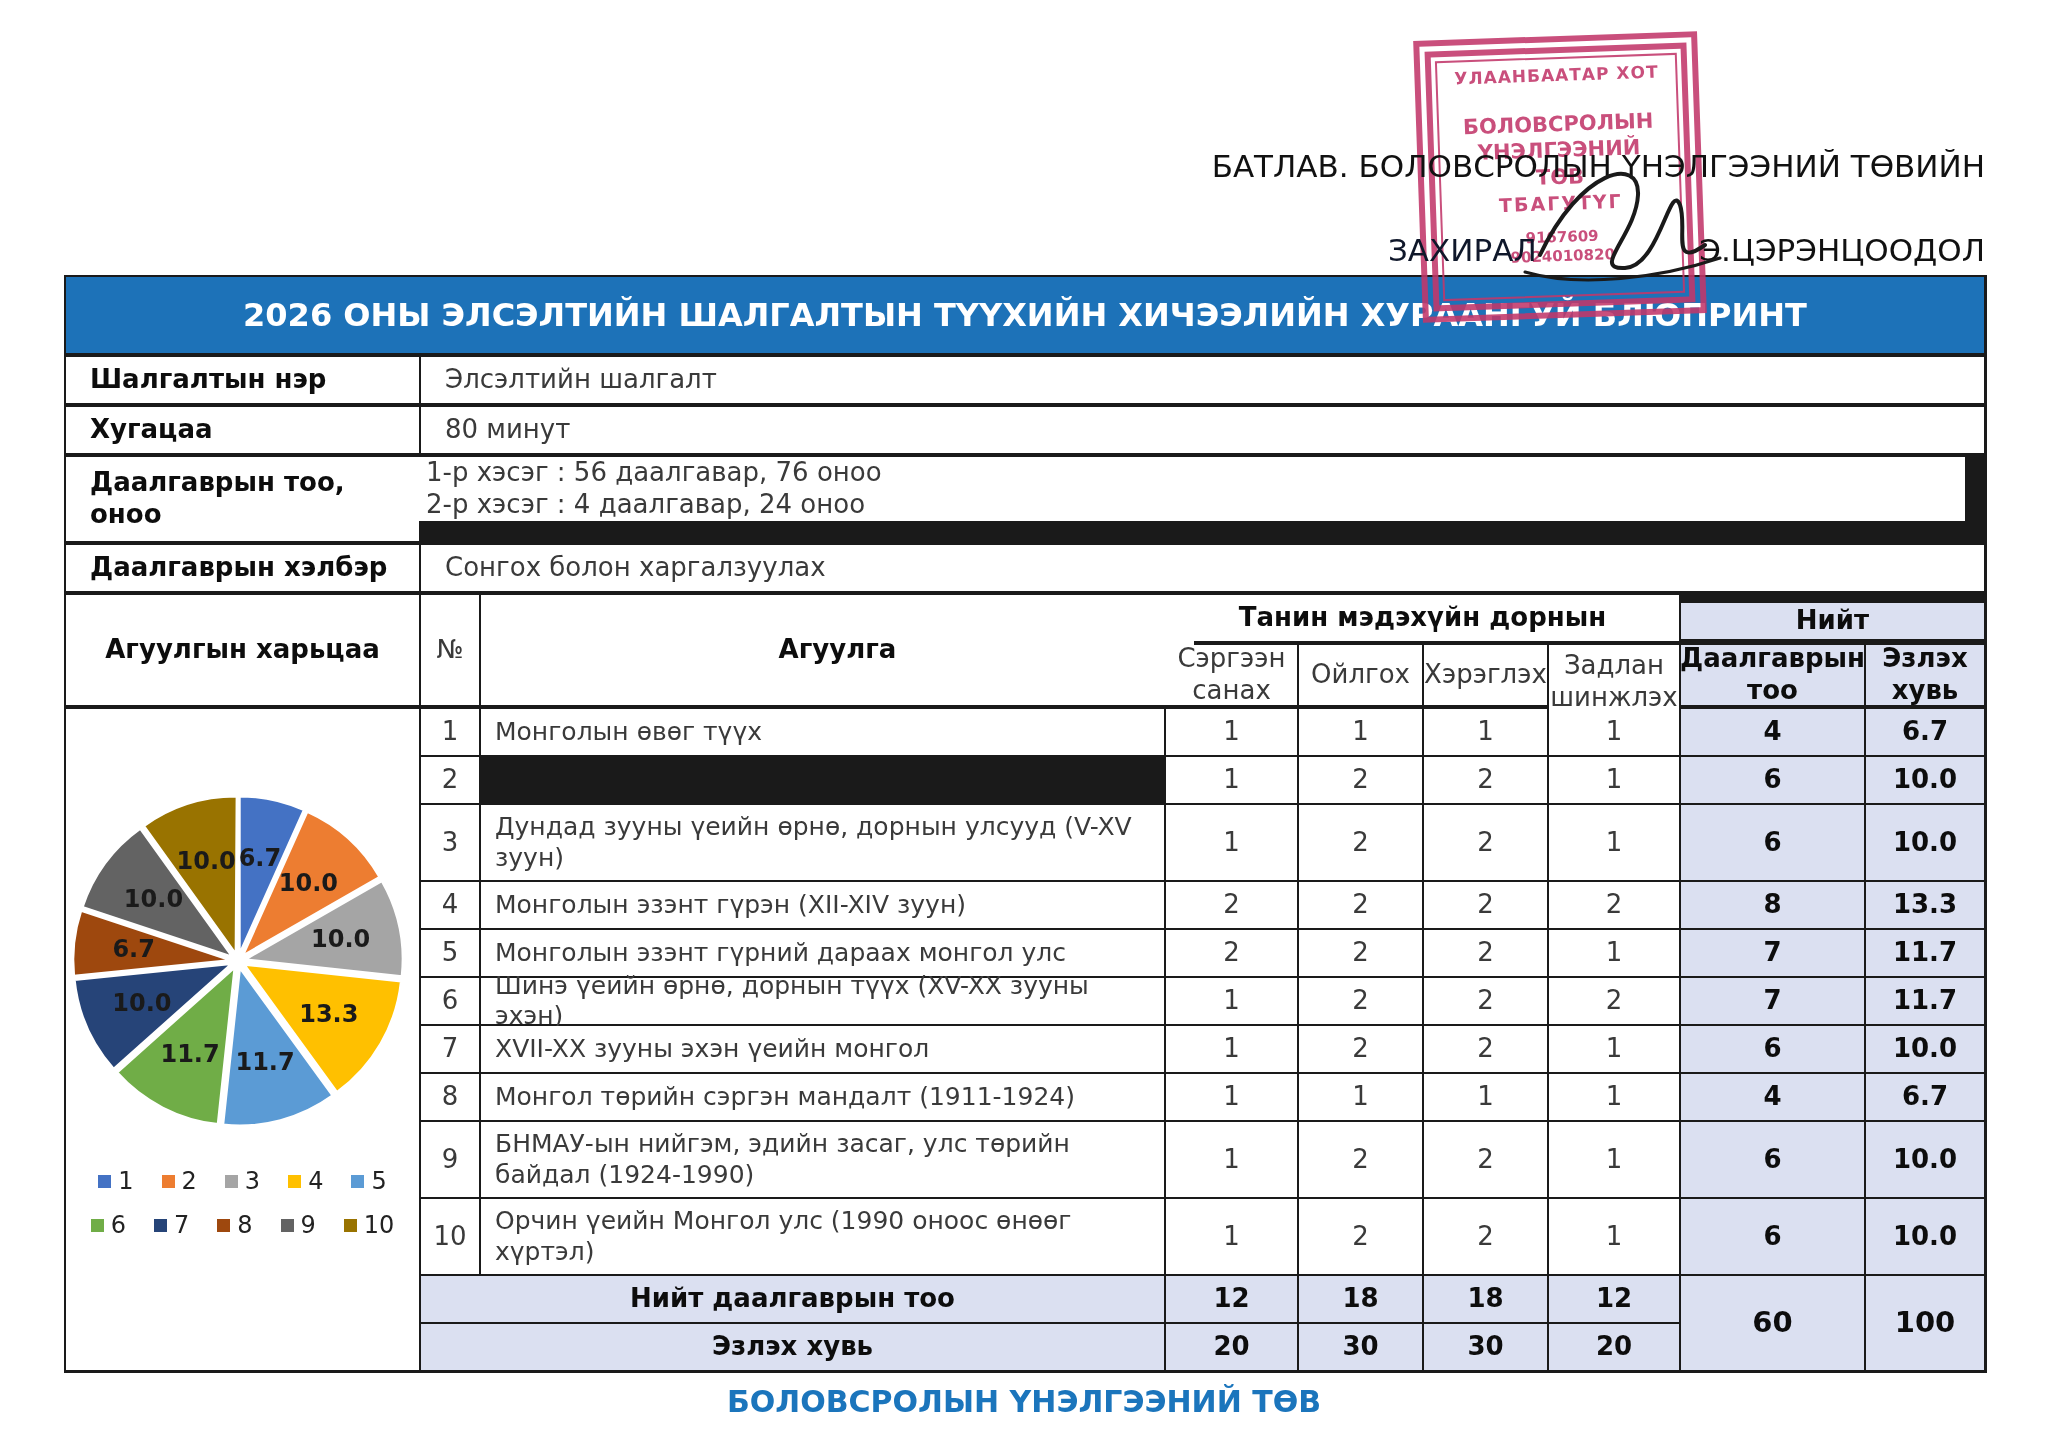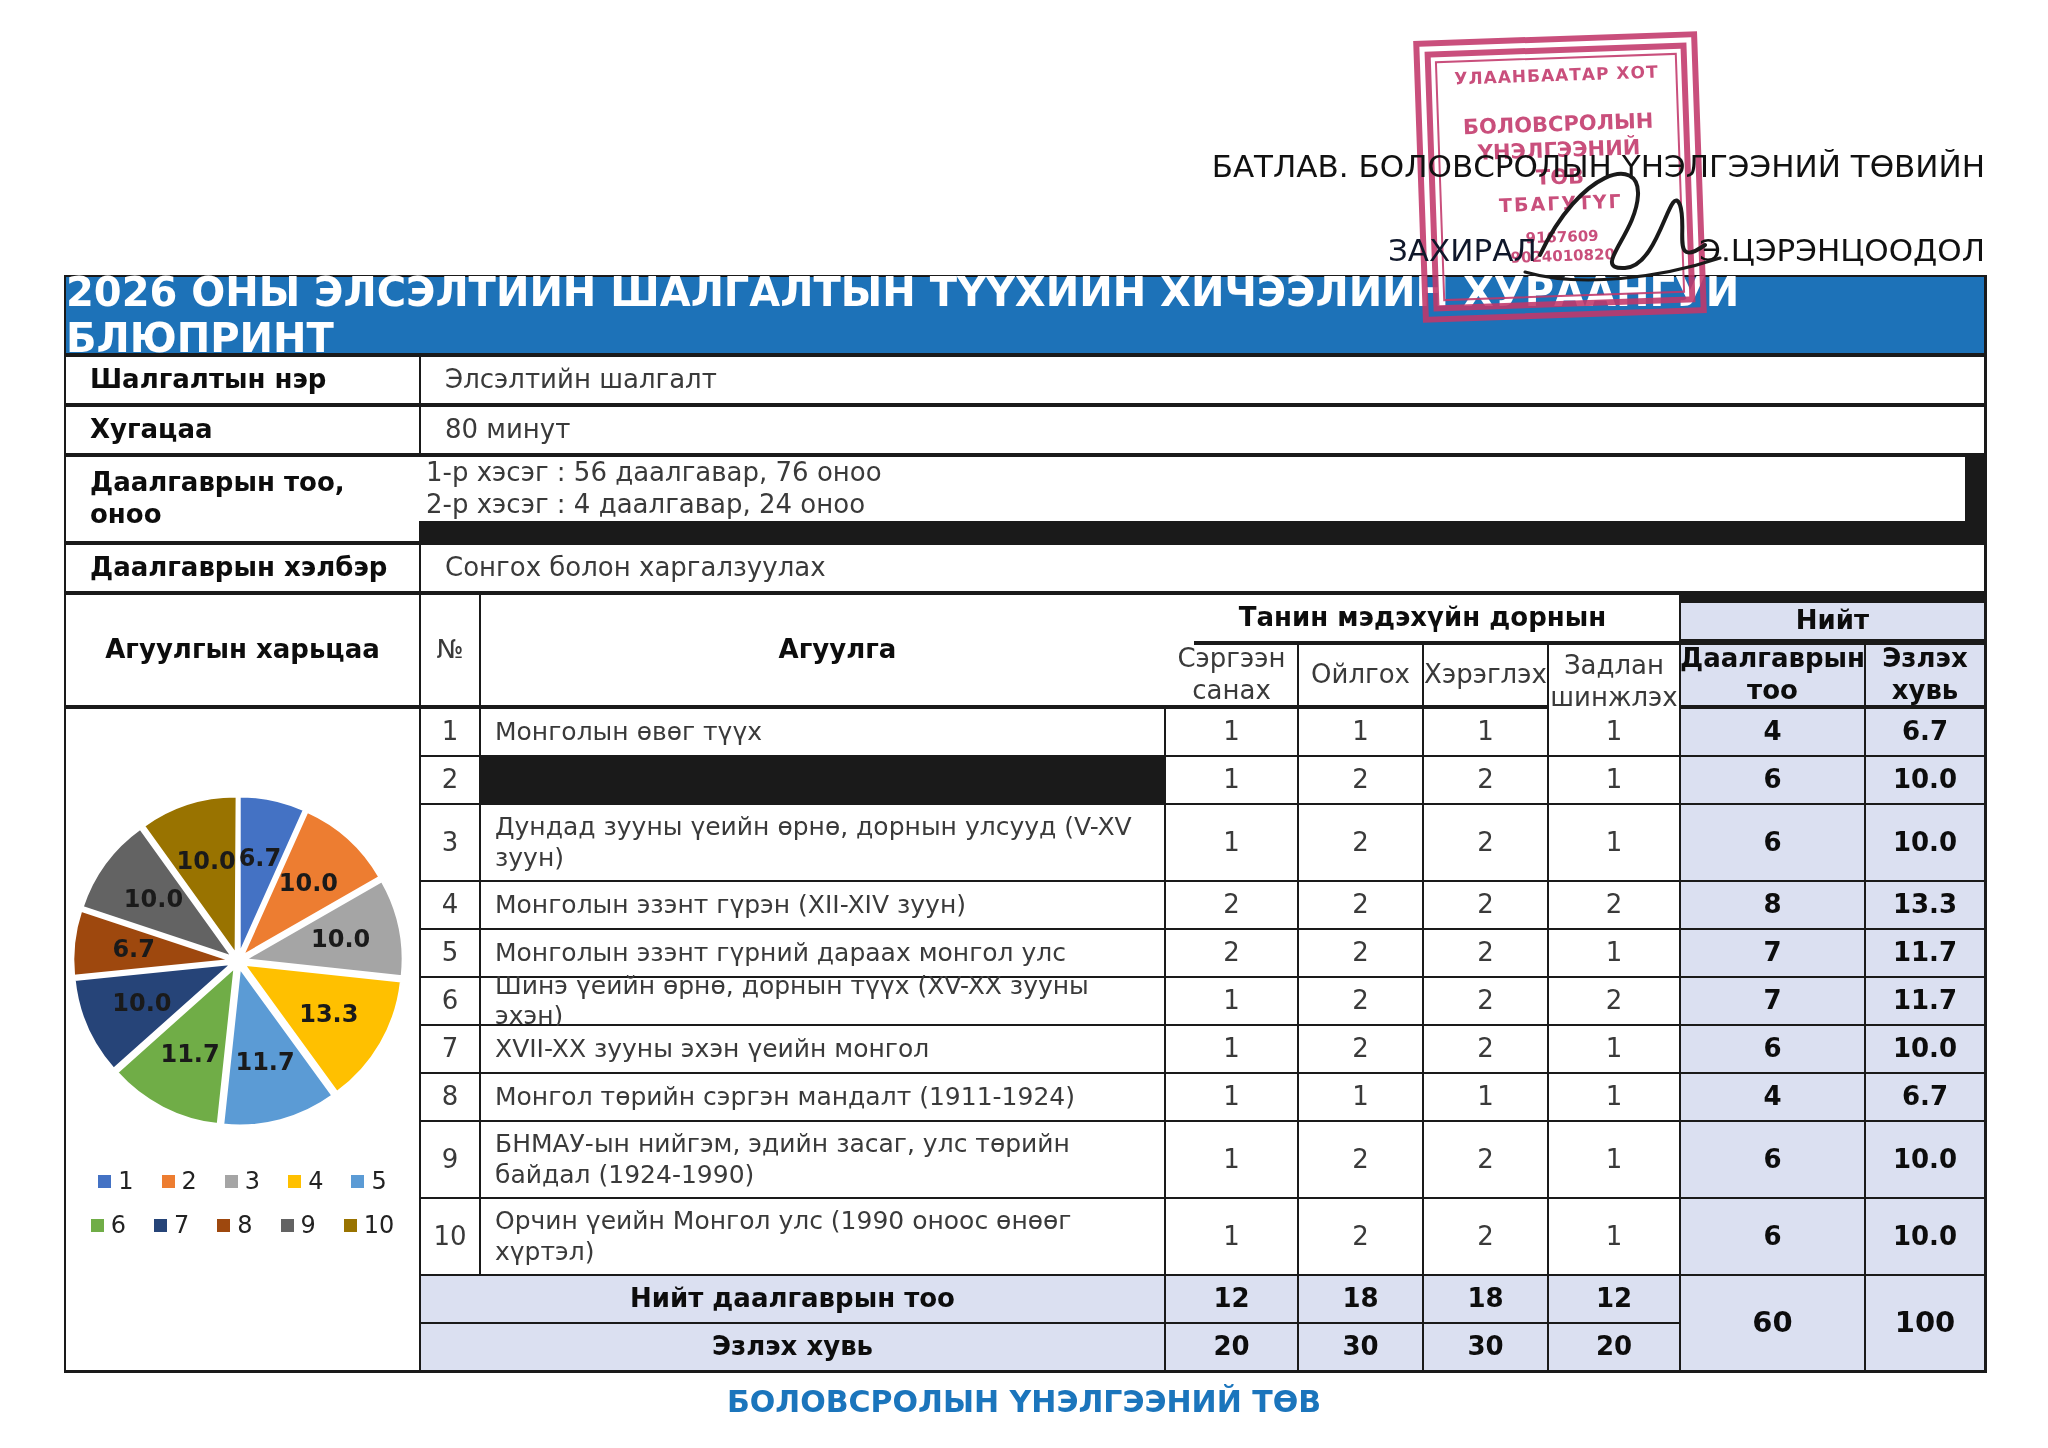--- a/index.html
+++ b/index.html
@@ -24,21 +24,21 @@
 
   
   .tbl{position:absolute;left:64px;top:275px;width:1923px;height:1098px;background:#1a1a1a;z-index:1;}
   .cell{position:absolute;box-sizing:border-box;background:#fff;display:flex;align-items:center;
         justify-content:center;text-align:center;font-size:26px;color:#3a3a3a;line-height:1.22;}
   .b{font-weight:bold;color:#0d0d0d;}
   .lav{background:#dbe0f1;}
   .left{justify-content:flex-start;text-align:left;padding-left:24px;padding-right:10px;}
   .topic{justify-content:flex-start;text-align:left;padding-left:14px;padding-right:8px;font-size:25px;}
   .title-bar{position:absolute;left:2px;top:2px;width:1918px;height:76px;display:flex;align-items:center;
-        justify-content:center;font-weight:bold;font-size:40px;color:#fff;}
+        justify-content:center;font-weight:bold;font-size:32px;color:#fff;}
   .two-line{display:flex;flex-direction:column;align-items:flex-start;justify-content:center;}
 
   
   .chart-cell{position:absolute;left:2px;top:434px;width:353px;height:661px;background:#fff;}
   .legend{position:absolute;left:0;top:458px;width:100%;display:flex;flex-direction:column;gap:16px;align-items:center;}
   .lg-row{display:flex;gap:28px;}
   .lg-item{display:flex;align-items:center;gap:7px;font-size:24px;color:#222;}
   .lg-sw{width:13px;height:13px;display:inline-block;}
 
   .footer{position:absolute;left:0;top:1384px;width:2048px;text-align:center;

